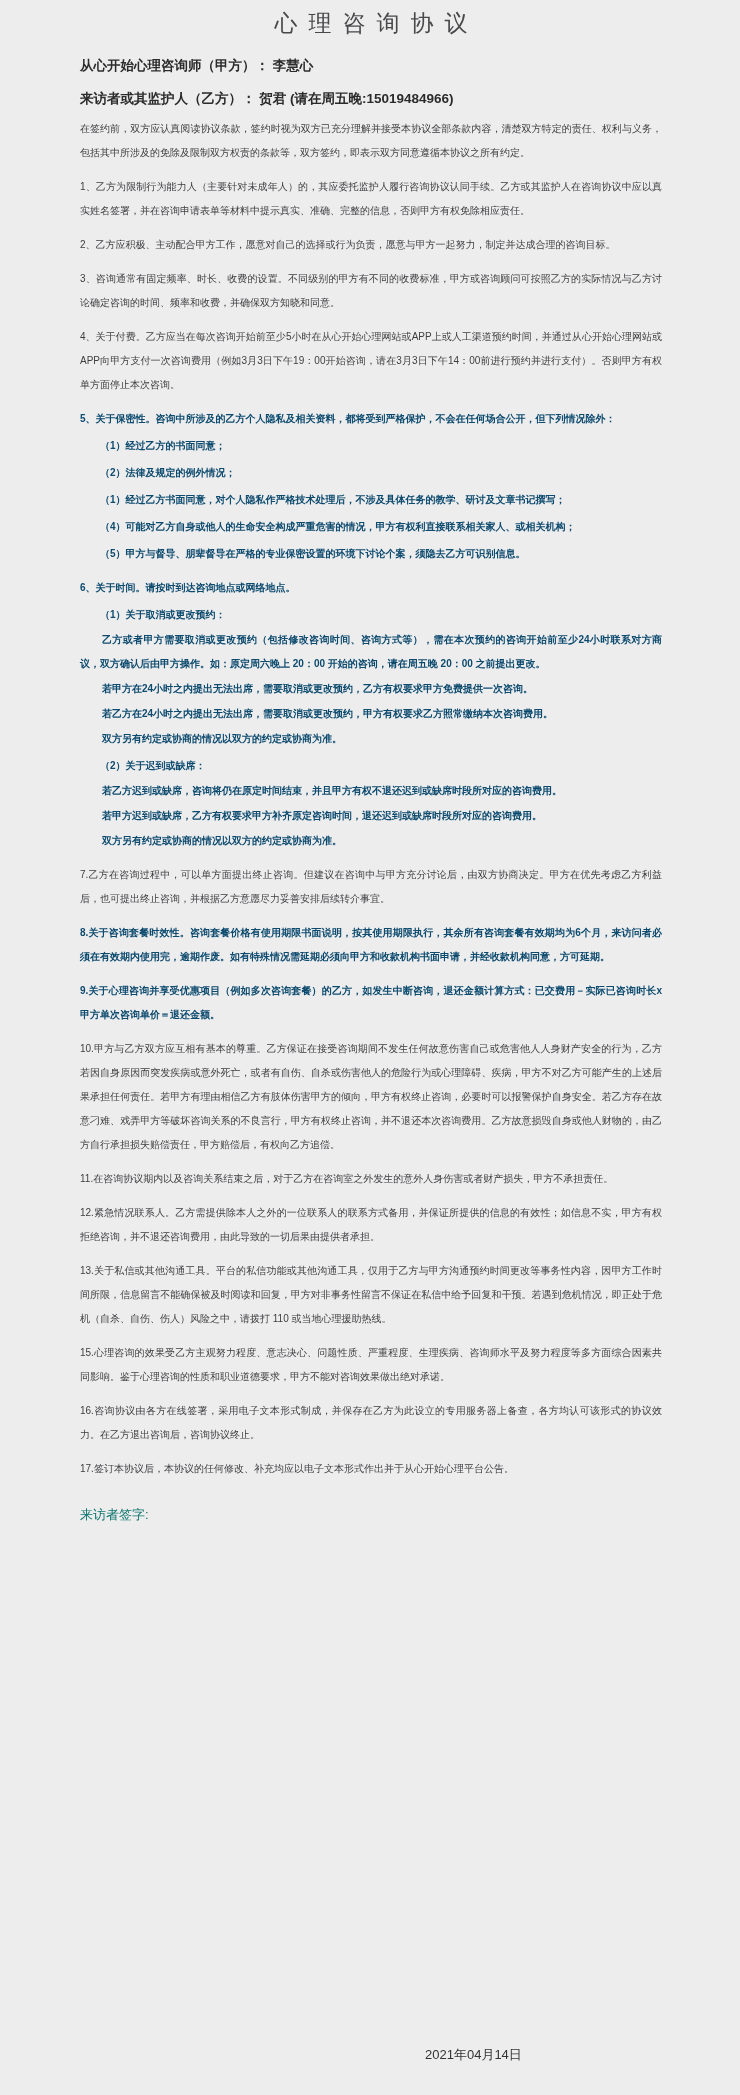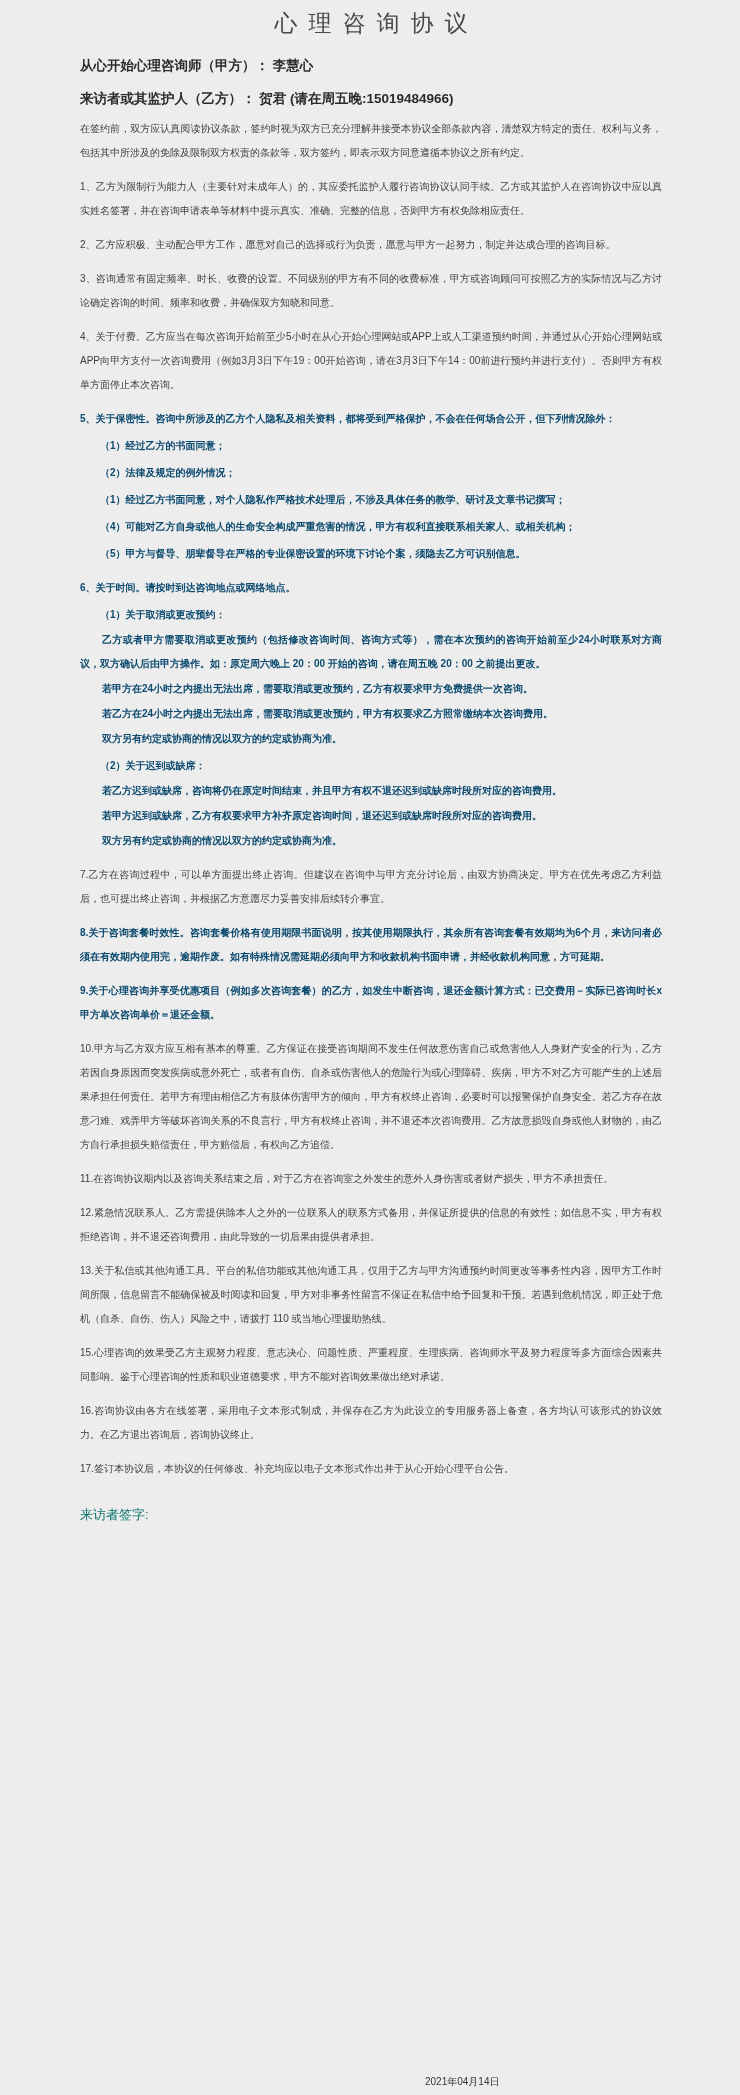--- a/index.html
+++ b/index.html
@@ -23,21 +23,21 @@
   .para{
     font-size:10px;line-height:24px;margin:10px 0 0 0;
     text-align:justify;text-justify:inter-ideograph;
   }
   .para.indent-1{text-indent:2em;margin-top:3px;}
   .para.indent-2{text-indent:2.2em;margin-top:1px;}
   .para.b{font-weight:700;color:#0c4a6e;}
   .sign-label{font-size:13px;line-height:16px;margin:26px 0 0 0;color:#0f766e;}
   .date-line{
     position:absolute;left:425px;top:2046px;
-    font-size:10px;color:#343436;line-height:18px;margin-top:27px;
+    font-size:13px;color:#343436;line-height:18px;
   }
 </style>
 </head>
 <body>
 
 <div class="doc">
 
   <h1 class="title">心理咨询协议</h1>
 
   <p class="party party-a">从心开始心理咨询师（甲方）： 李慧心</p>

